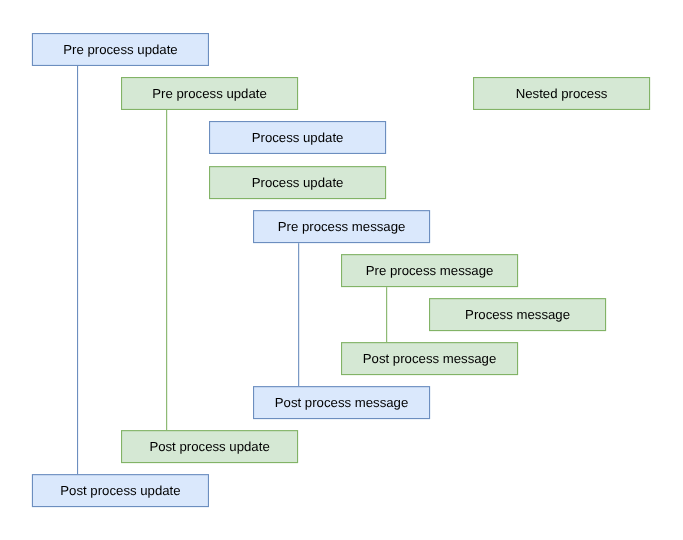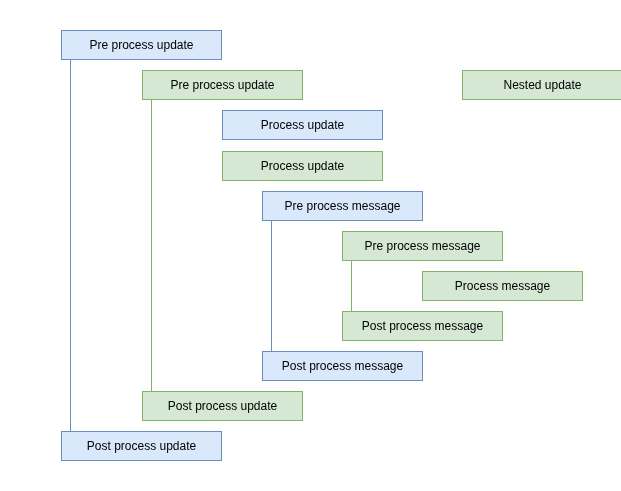--- a/index.html
+++ b/index.html
@@ -24,21 +24,20 @@
     align-items: center;
     justify-content: center;
     font-size: 12px;
     line-height: 14px;
     color: #000000;
     border-width: 1px;
     border-style: solid;
     text-align: left;
     white-space: nowrap;
     z-index: 2;
-    margin-left: 32px;
   }
   .node.blue {
     background: #dae8fc;
     border-color: #6c8ebf;
   }
   .node.green {
     background: #d5e8d4;
     border-color: #82b366;
   }
   .edge {
@@ -54,21 +53,21 @@
   .node-label {
     pointer-events: none;
   }
 </style>
 </head>
 <body>
 
 <div id="canvas">
 
   <div class="node green" style="left:430px; top:70px; width:161px; height:30px;">
-    <span class="node-label">Nested update</span>
+    <span class="node-label">Nested process</span>
   </div>
 
   <div class="edge blue" style="left:70px;  top:60px;  width:1px; height:371px;"></div>
   <div class="edge green" style="left:151px; top:100px; width:1px; height:291px;"></div>
   <div class="edge blue" style="left:271px; top:221px; width:1px; height:130px;"></div>
   <div class="edge green" style="left:351px; top:261px; width:1px; height:50px;"></div>
 
   <div class="node blue" style="left:29px; top:30px; width:161px; height:30px;">
     <span class="node-label">Pre process update</span>
   </div>

